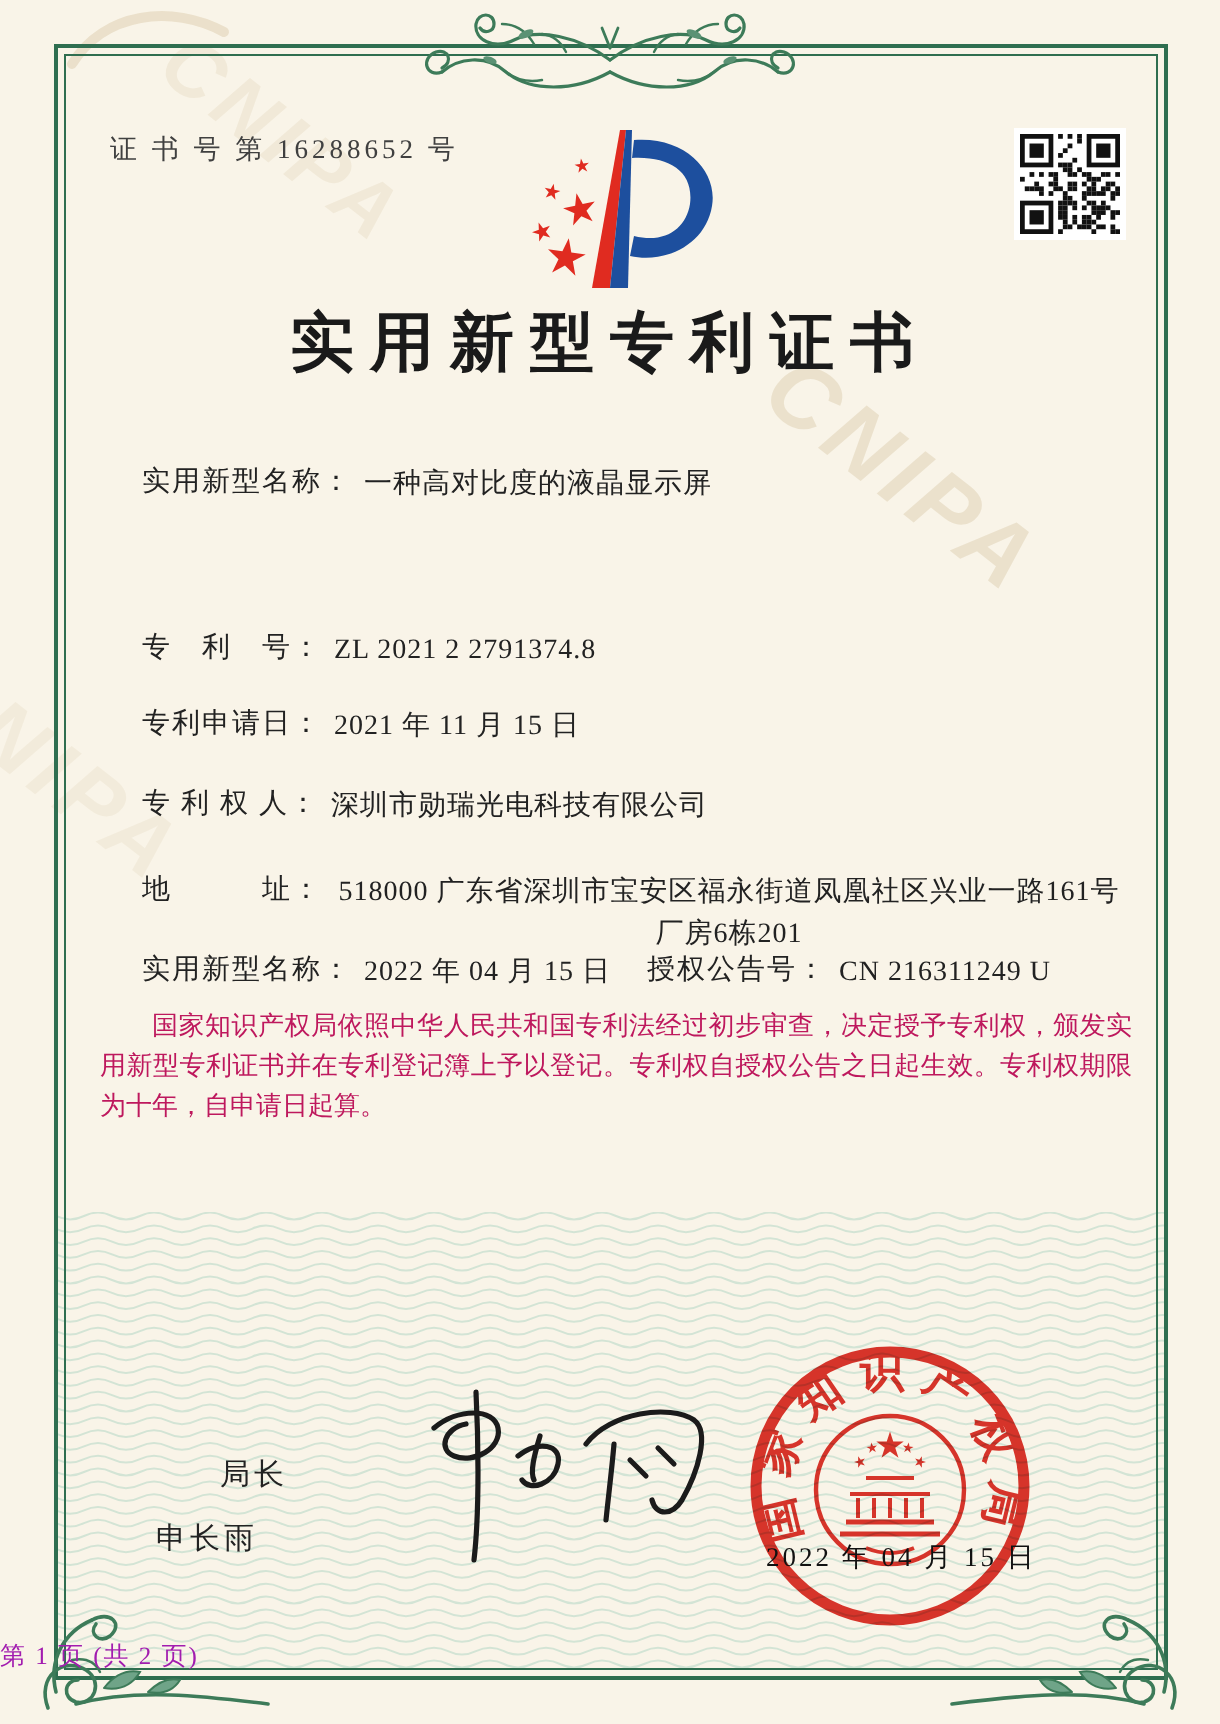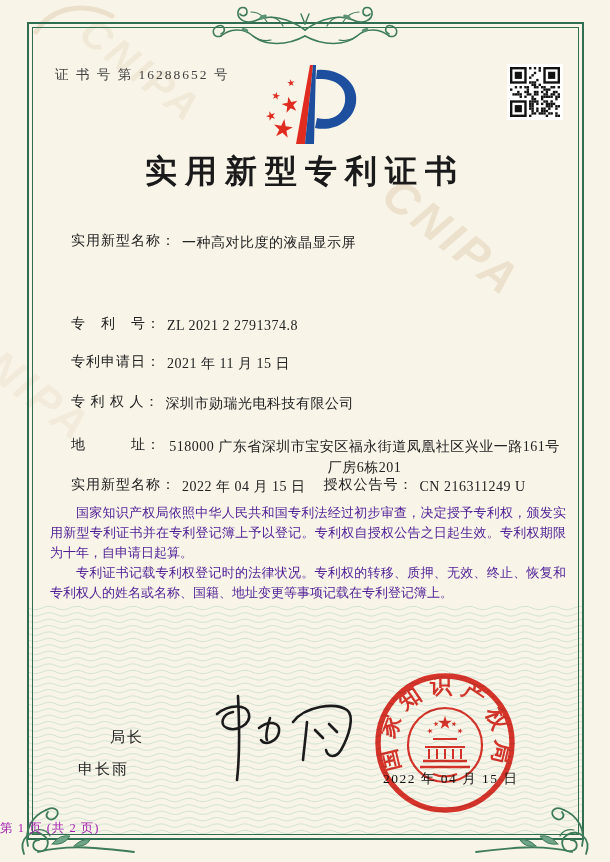--- a/index.html
+++ b/index.html
@@ -28,21 +28,21 @@
   
   .field{position:absolute;left:55px;right:48px;font-size:14px;display:flex;align-items:flex-start;margin-left:16px;}
   .field .lbl{flex:none;letter-spacing:1px;white-space:pre;}
   .field .val{margin-left:6px;letter-spacing:.5px;max-width:408px;line-height:21px;}
   .f-name{top:232px;}  .f-inv{top:278px;}  .f-pno{top:315px;}
   .f-fdate{top:353px;} .f-owner{top:393px;} .f-addr{top:436px;text-align:center;}
   .f-grant{top:476px;}
   .grant-group2{margin-left:18px;display:flex;}
   
   .body-text{position:absolute;left:50px;top:503px;width:516px;font-size:13px;
-             line-height:20px;text-align:justify;color:#4c1d95;}
+             line-height:20px;text-align:justify;color:#be185d;}
   .body-text p{margin:0;text-indent:2em;}
   
   .director{position:absolute;left:78px;top:728px;font-size:15px;letter-spacing:2px;margin-left:32px;}
   .director-name{position:absolute;left:78px;top:760px;font-size:15px;letter-spacing:2px;}
   .signature{position:absolute;left:195px;top:688px;width:165px;height:105px;z-index:6;}
   .seal{position:absolute;left:373px;top:671px;width:144px;height:144px;
         mix-blend-mode:multiply;opacity:.92;z-index:4;}
   .seal-date{position:absolute;left:383px;top:770px;font-size:13.5px;letter-spacing:1.5px;
              color:#111;z-index:5;white-space:nowrap;}
   .footer{position:absolute;left:0;top:820px;width:100%;
@@ -315,21 +315,20 @@
     <span class="lbl">实用新型名称：</span>
     <span class="val">2022 年 04 月 15 日</span>
     <span class="grant-group2">
       <span class="lbl">授权公告号：</span>
       <span class="val">CN 216311249 U</span>
     </span>
   </div>
 
   <div class="body-text">
     <p>国家知识产权局依照中华人民共和国专利法经过初步审查，决定授予专利权，颁发实用新型专利证书并在专利登记簿上予以登记。专利权自授权公告之日起生效。专利权期限为十年，自申请日起算。</p>
-    <p>专利证书记载专利权登记时的法律状况。专利权的转移、质押、无效、终止、恢复和专利权人的姓名或名称、国籍、地址变更等事项记载在专利登记簿上。</p>
   </div>
 
   <div class="director">局长</div>
   <div class="director-name">申长雨</div>
 
   <svg class="signature" viewBox="0 0 165 105">
     <g fill="none" stroke="#1b1b1b" stroke-width="2.6" stroke-linecap="round" stroke-linejoin="round">
       <path d="M22,26 C34,16 52,16 54,26 C56,36 42,44 32,40 C24,37 27,26 38,24"></path>
       <path d="M43,8 C44,28 45,66 42,92"></path>
       <path d="M75,30 C72,40 70,48 72,52"></path>

